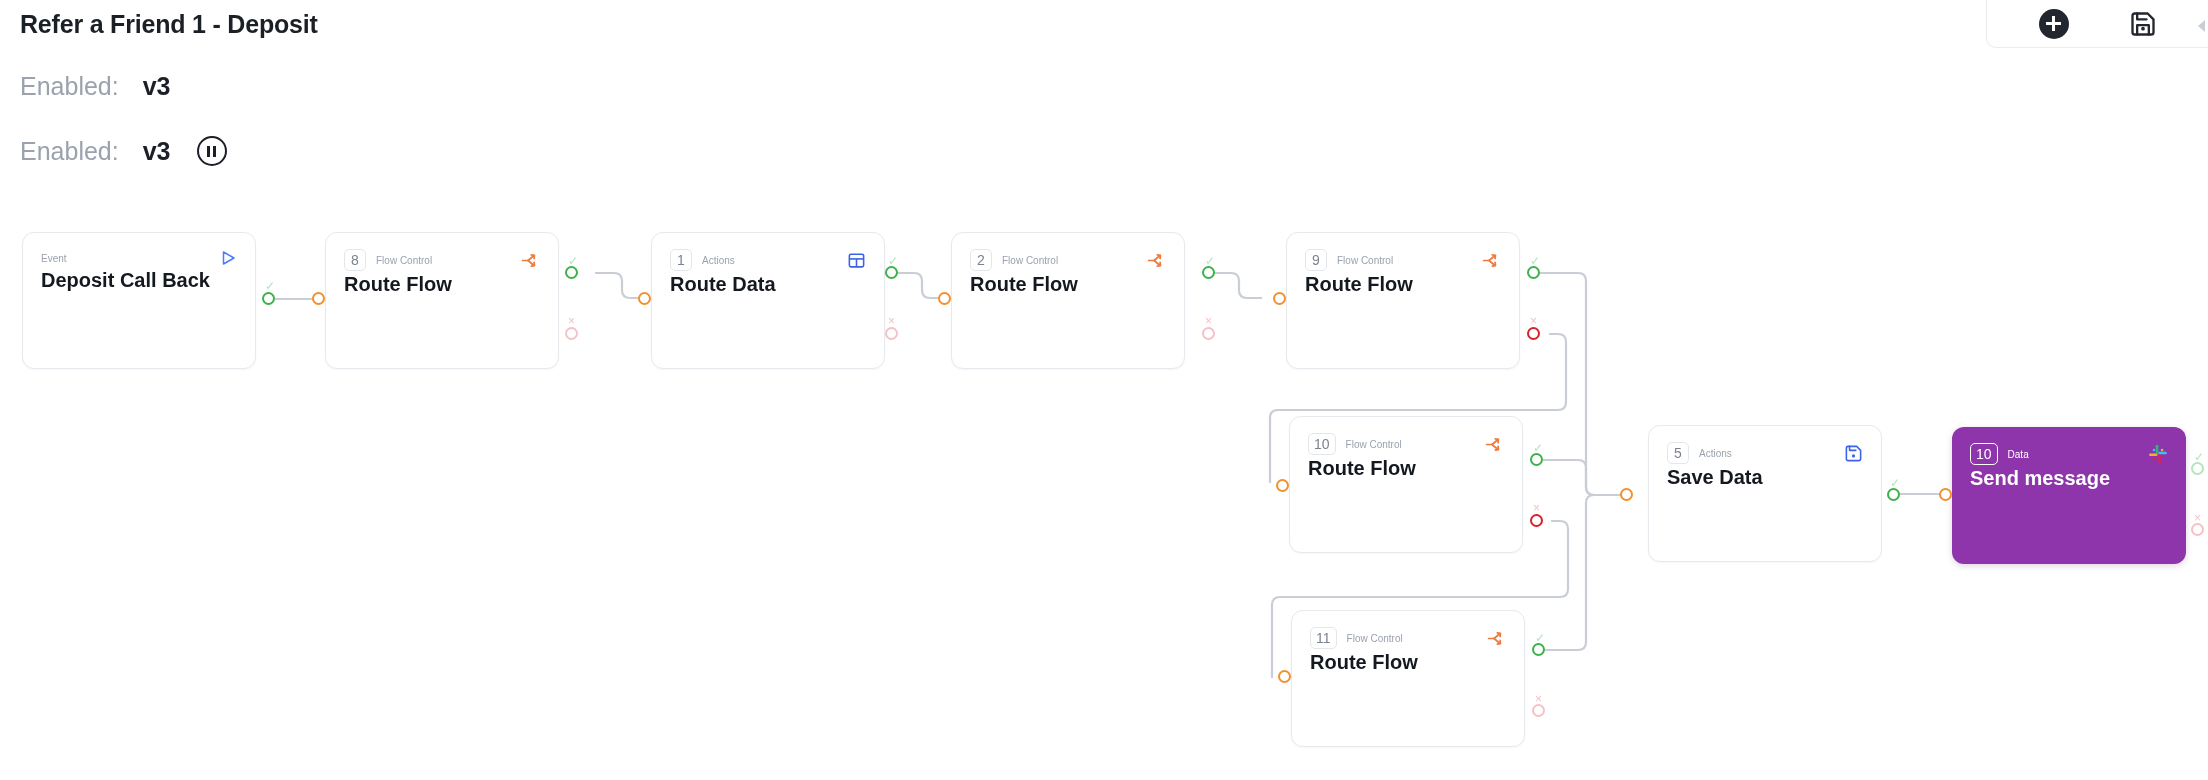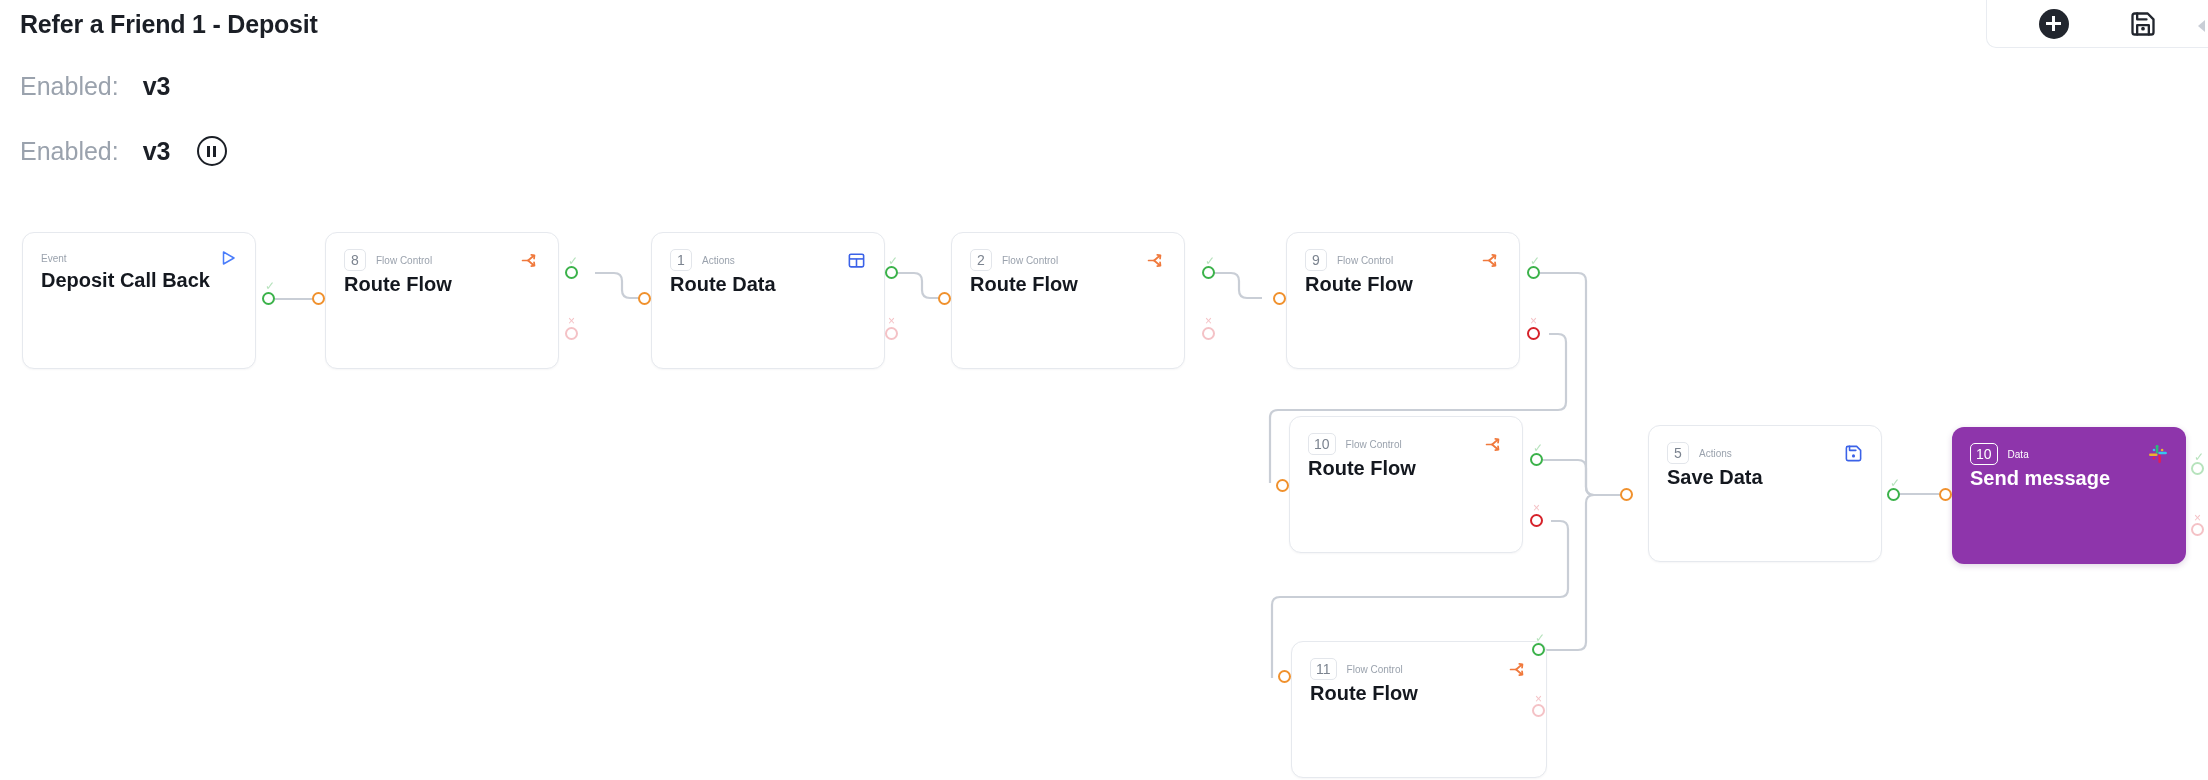--- a/index.html
+++ b/index.html
@@ -294,21 +294,21 @@
         </span>
       </div>
       <div class="name">Route Flow</div>
     </div>
     <span class="port tgt" style="left:1276px; top:479px;"></span>
     <span class="mark ok" style="left:1533px; top:442px;">✓</span>
     <span class="port src-ok" style="left:1530px; top:453px;"></span>
     <span class="mark err" style="left:1533px; top:502px;">×</span>
     <span class="port src-err" style="left:1530px; top:514px;"></span>
 
-    <div class="node" style="left:1291px; top:641px; width:256px; height:137px;">
+    <div class="node" style="left:1291px; top:610px; width:234px; height:137px;">
       <div class="row">
         <span class="badge">11</span>
         <span class="kind">Flow Control</span>
         <span class="ico">
           <svg width="19" height="19" viewBox="0 0 24 24" fill="none" stroke="#f0793c" stroke-width="2.2" stroke-linecap="round" stroke-linejoin="round">
             <path d="M2 12h7"></path>
               <path d="M9 12 16 6"></path>
               <path d="M9 12 16 18"></path>
             <polyline points="13 5 17 5.5 16.5 9.5"></polyline>
             <polyline points="13 19 17 18.5 16.5 14.5"></polyline>

